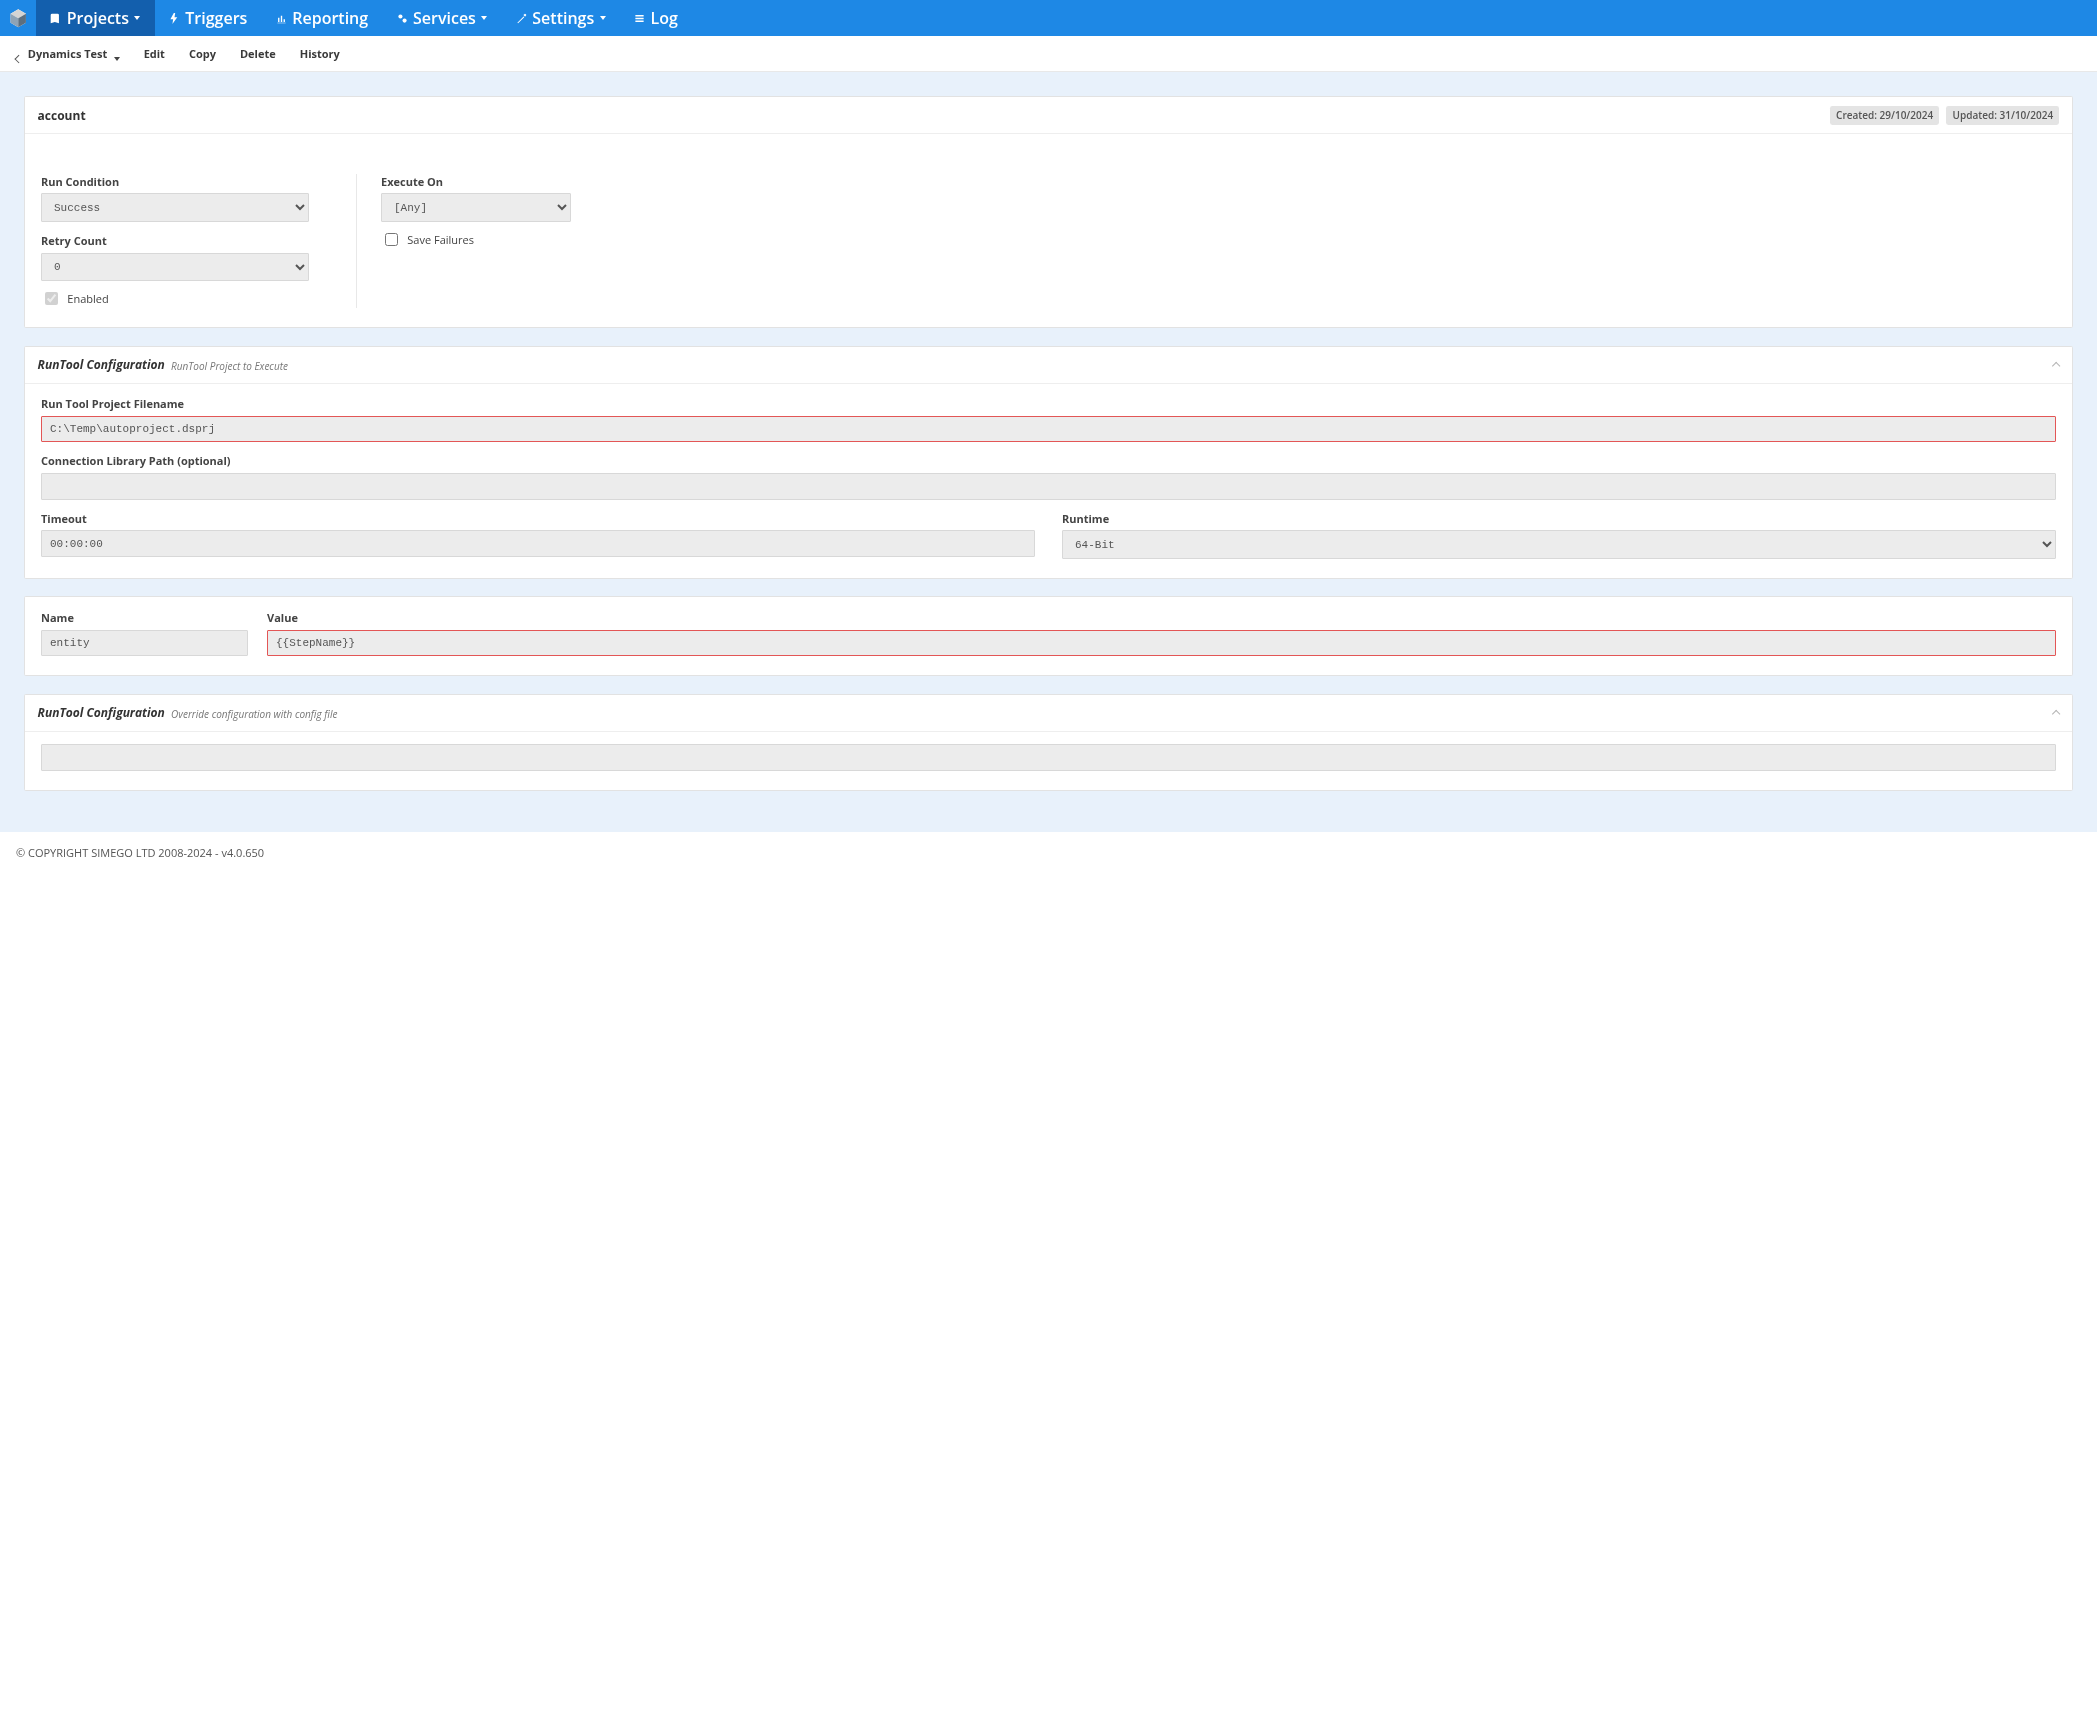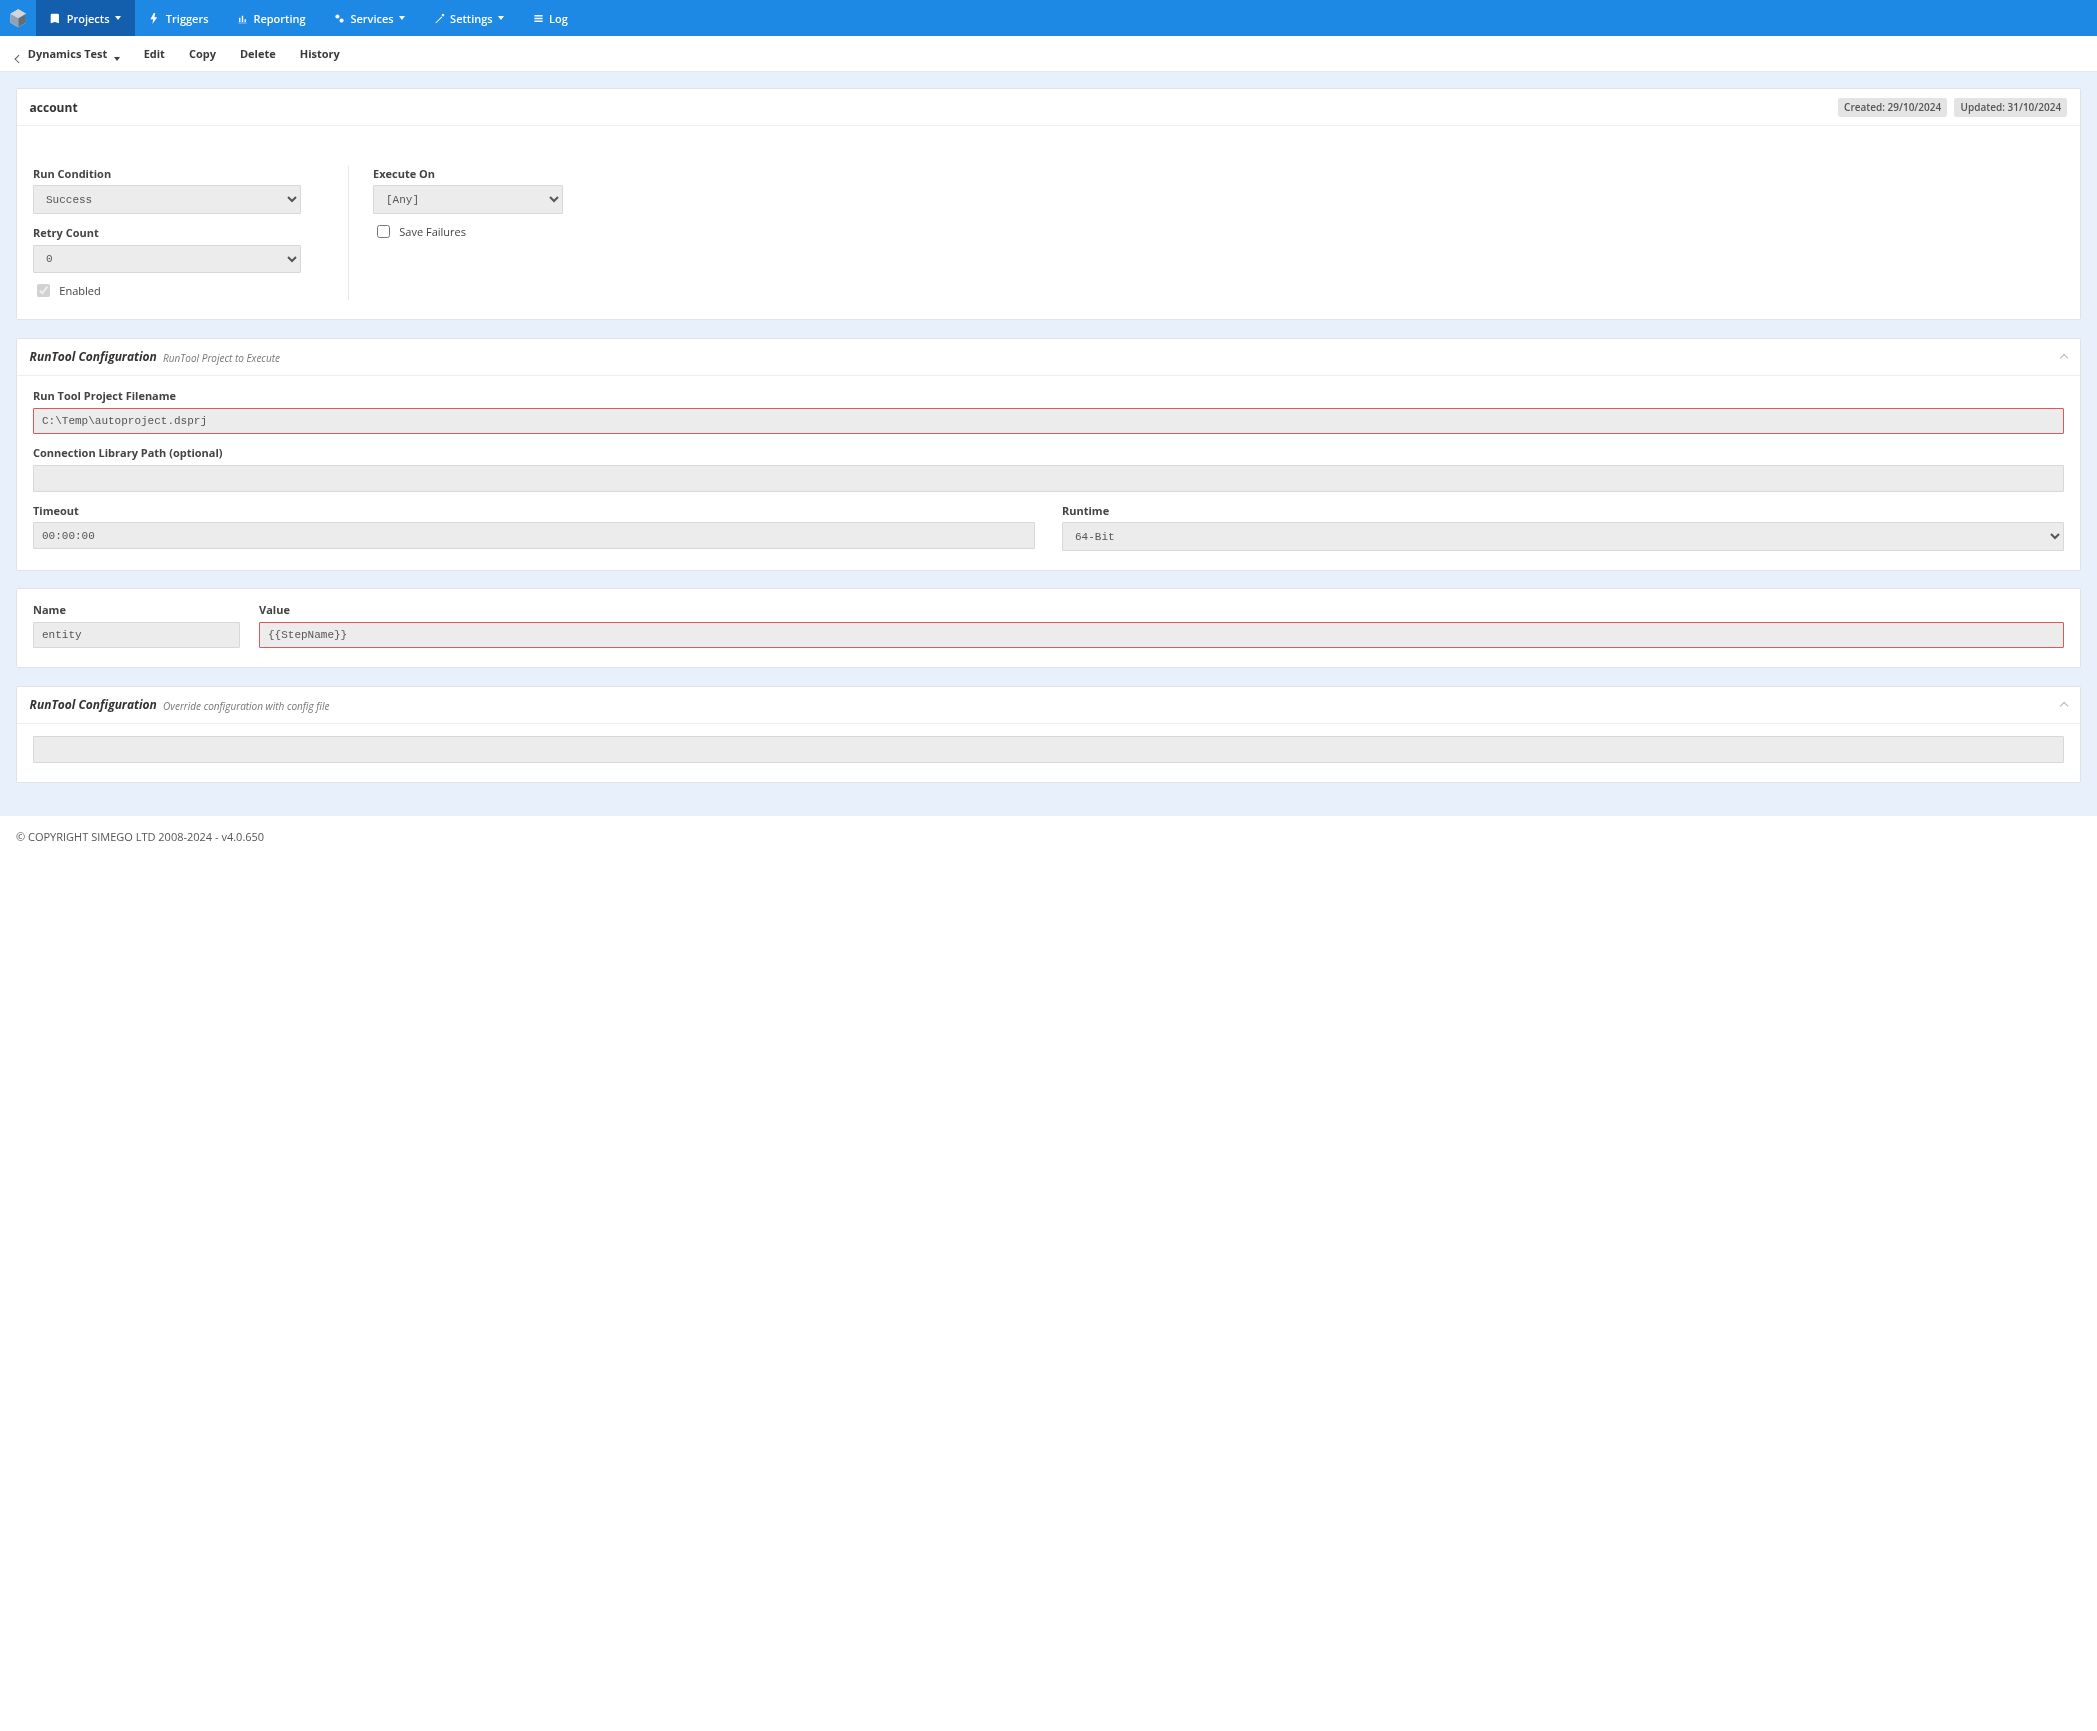--- a/index.html
+++ b/index.html
@@ -24,21 +24,21 @@
     align-items: center;
     justify-content: center;
     background: #1e88e5;
   }
   .topnav .navitem {
     display: flex;
     align-items: center;
     padding: 0 14.2px;
     color: #fff;
     font-weight: 600;
-    font-size: 11px;
+    font-size: 16px;
     cursor: pointer;
     gap: 5.5px;
   }
   .topnav .navitem.active {
     background: #135fad;
   }
   .caret {
     display: inline-block;
     width: 0; height: 0;
     border-left: 3.2px solid transparent;
@@ -70,21 +70,21 @@
     display:inline-block;
     width:5.5px;height:5.5px;
     border-left:1.6px solid #555;
     border-bottom:1.6px solid #555;
     transform: rotate(45deg);
   }
   .secondbar .action { cursor:pointer; font-weight:700; }
   
   .main {
     background: #e8f1fb;
-    padding: 16px;
+    padding: 24px;
   }
   .panel {
     background: #fff;
     border: 0.8px solid #e2e2e2;
     border-radius: 1.6px;
     margin-bottom: 17.4px;
   }
   .panel-head {
     display: flex;
     align-items: center;

